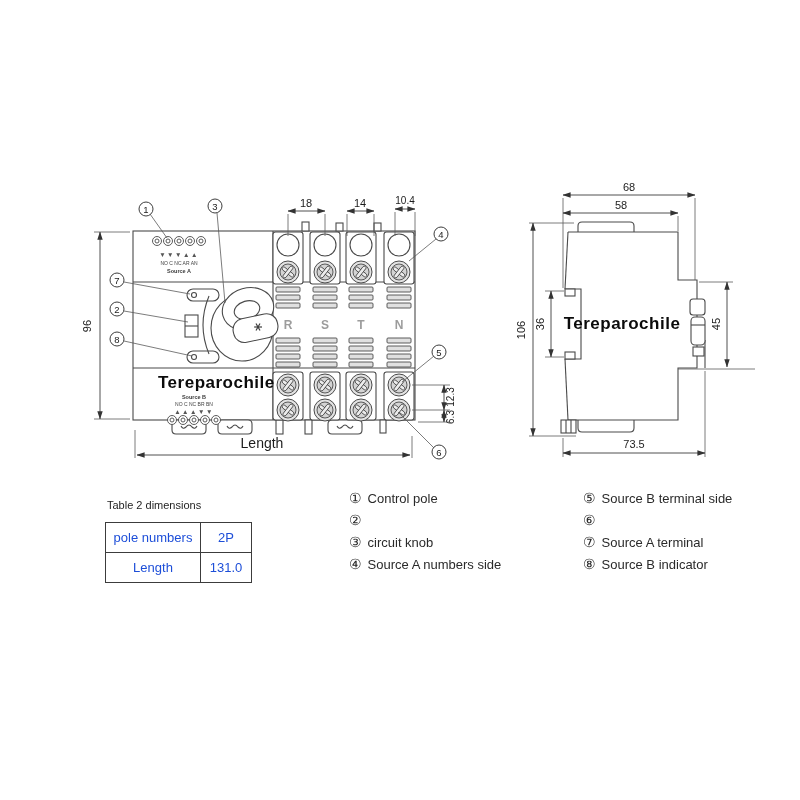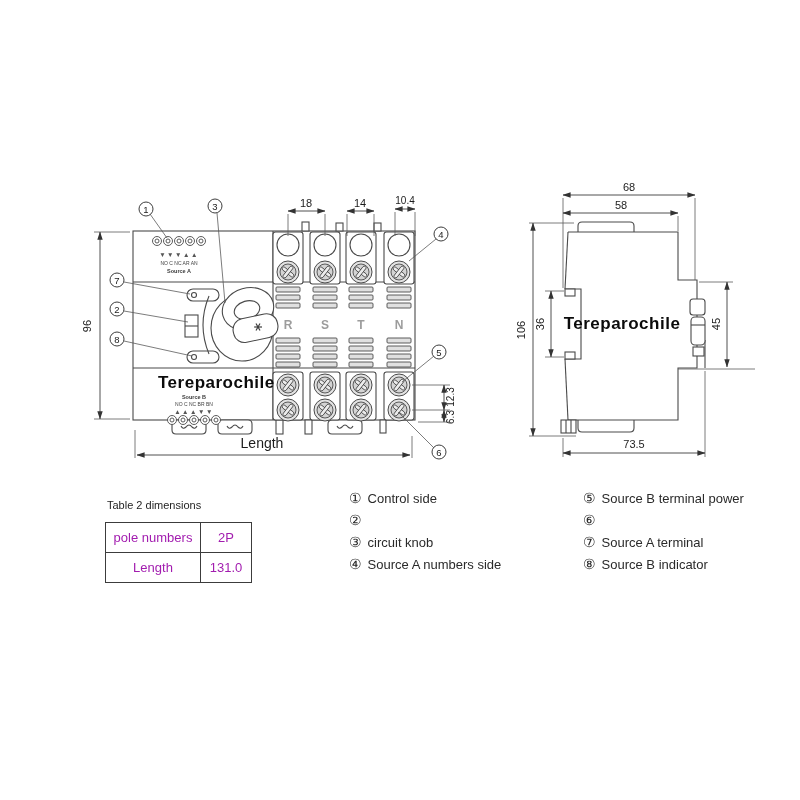--- a/index.html
+++ b/index.html
@@ -21,21 +21,21 @@
   .tiny2{font-size:5.5px;fill:#3a3a3a;font-weight:bold;}
   .arrowrow{font-size:6.5px;fill:#555;letter-spacing:1.5px;}
   .callout-c{fill:#ffffff;stroke:#3d3d3d;stroke-width:1;}
   .callout-t{font-size:9.5px;fill:#1c1c1c;}
   .wmark{font-size:17px;font-weight:bold;fill:#0b0b0b;letter-spacing:0.5px;}
 
   
   .tbl-wrap{position:absolute;left:105px;top:499px;}
   .tbl-title{font-size:11px;color:#1f1f1f;margin:0 0 11px 2px;}
   table.dims{border-collapse:collapse;}
-  table.dims td{border:1.6px solid #3c3c3c;font-size:13px;color:#a21caf;
+  table.dims td{border:1.6px solid #3c3c3c;font-size:13px;color:#1d4ed8;
                 text-align:center;vertical-align:middle;height:27px;}
   table.dims td.c0{width:92px;}
   table.dims td.c1{width:48px;margin-left:15px;}
 
   
   .legend-col{position:absolute;top:487px;display:flex;flex-direction:column;}
   .legend-col.col1{left:349px;}
   .legend-col.col2{left:583px;}
   .legend-item{display:flex;align-items:center;height:22px;font-size:13px;color:#2a2a2a;white-space:nowrap;}
   .legend-num{font-size:14px;margin-right:6px;color:#2a2a2a;}
@@ -339,38 +339,38 @@
         <td class="c1">131.0</td>
       </tr>
     </tbody>
       </table>
   </div>
 
   
   <div class="legend-col col1">
     <div class="legend-item">
       <span class="legend-num">①</span>
-      <span>Control side</span>
+      <span>Control pole</span>
     </div>
     <div class="legend-item">
       <span class="legend-num">②</span>
     </div>
     <div class="legend-item">
       <span class="legend-num">③</span>
       <span>circuit knob</span>
     </div>
     <div class="legend-item">
       <span class="legend-num">④</span>
       <span>Source A numbers side</span>
     </div>
   </div>
   <div class="legend-col col2">
     <div class="legend-item">
       <span class="legend-num">⑤</span>
-      <span>Source B terminal power</span>
+      <span>Source B terminal side</span>
     </div>
     <div class="legend-item">
       <span class="legend-num">⑥</span>
     </div>
     <div class="legend-item">
       <span class="legend-num">⑦</span>
       <span>Source A terminal</span>
     </div>
     <div class="legend-item">
       <span class="legend-num">⑧</span>

